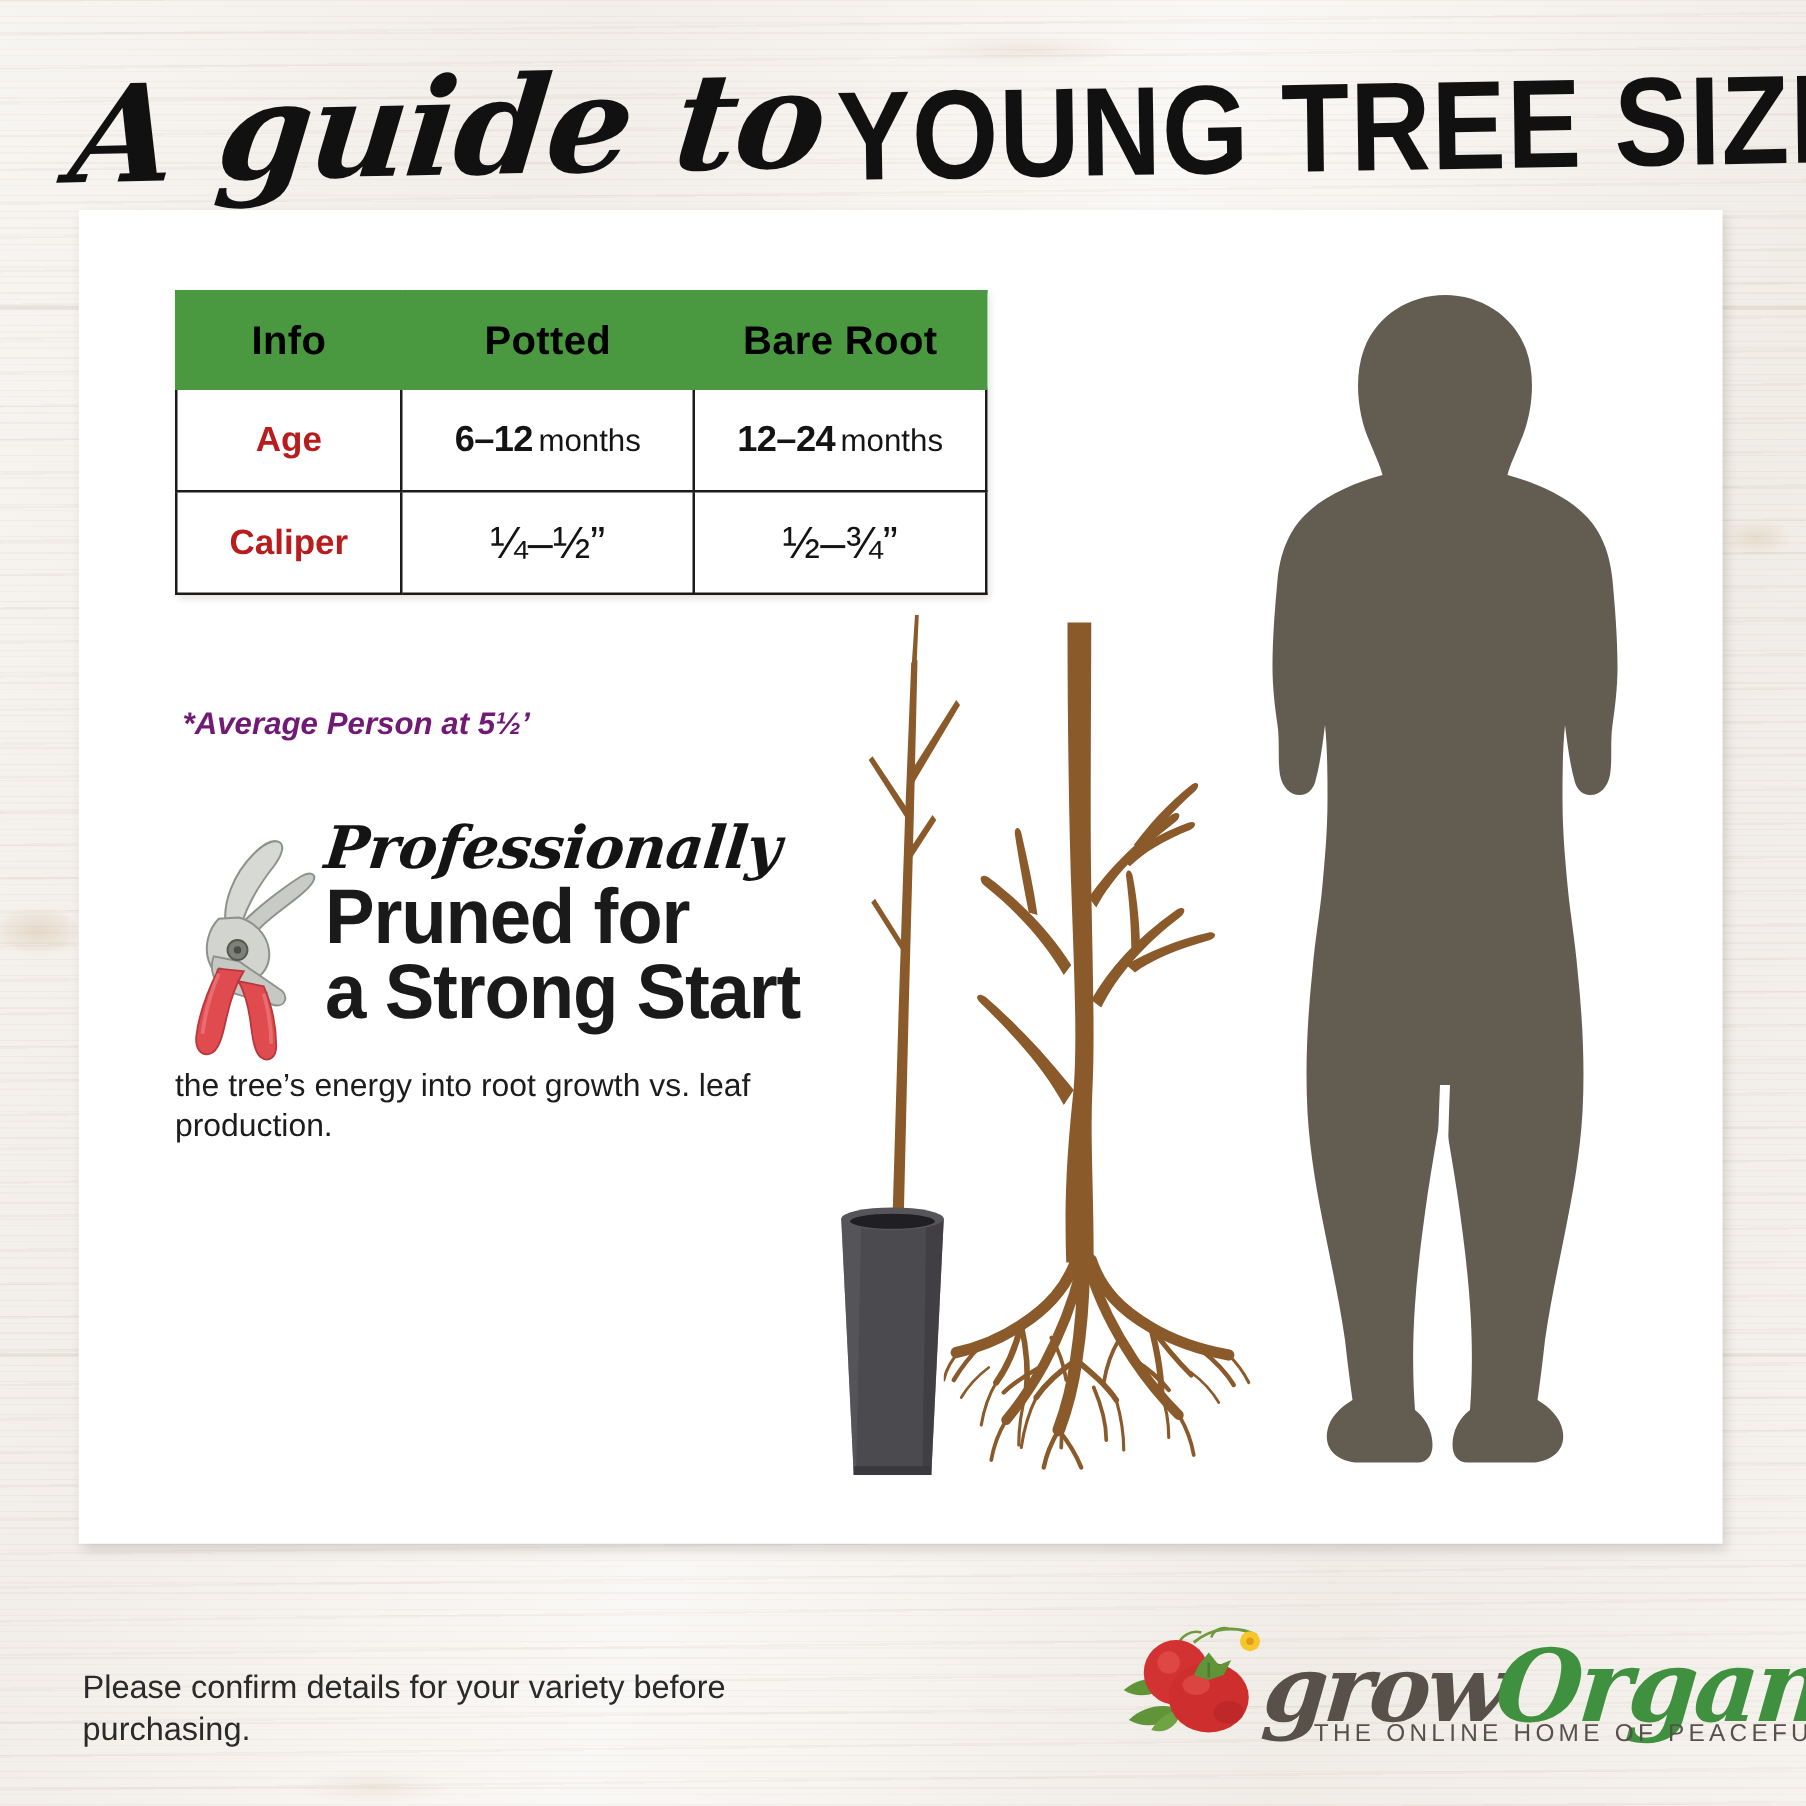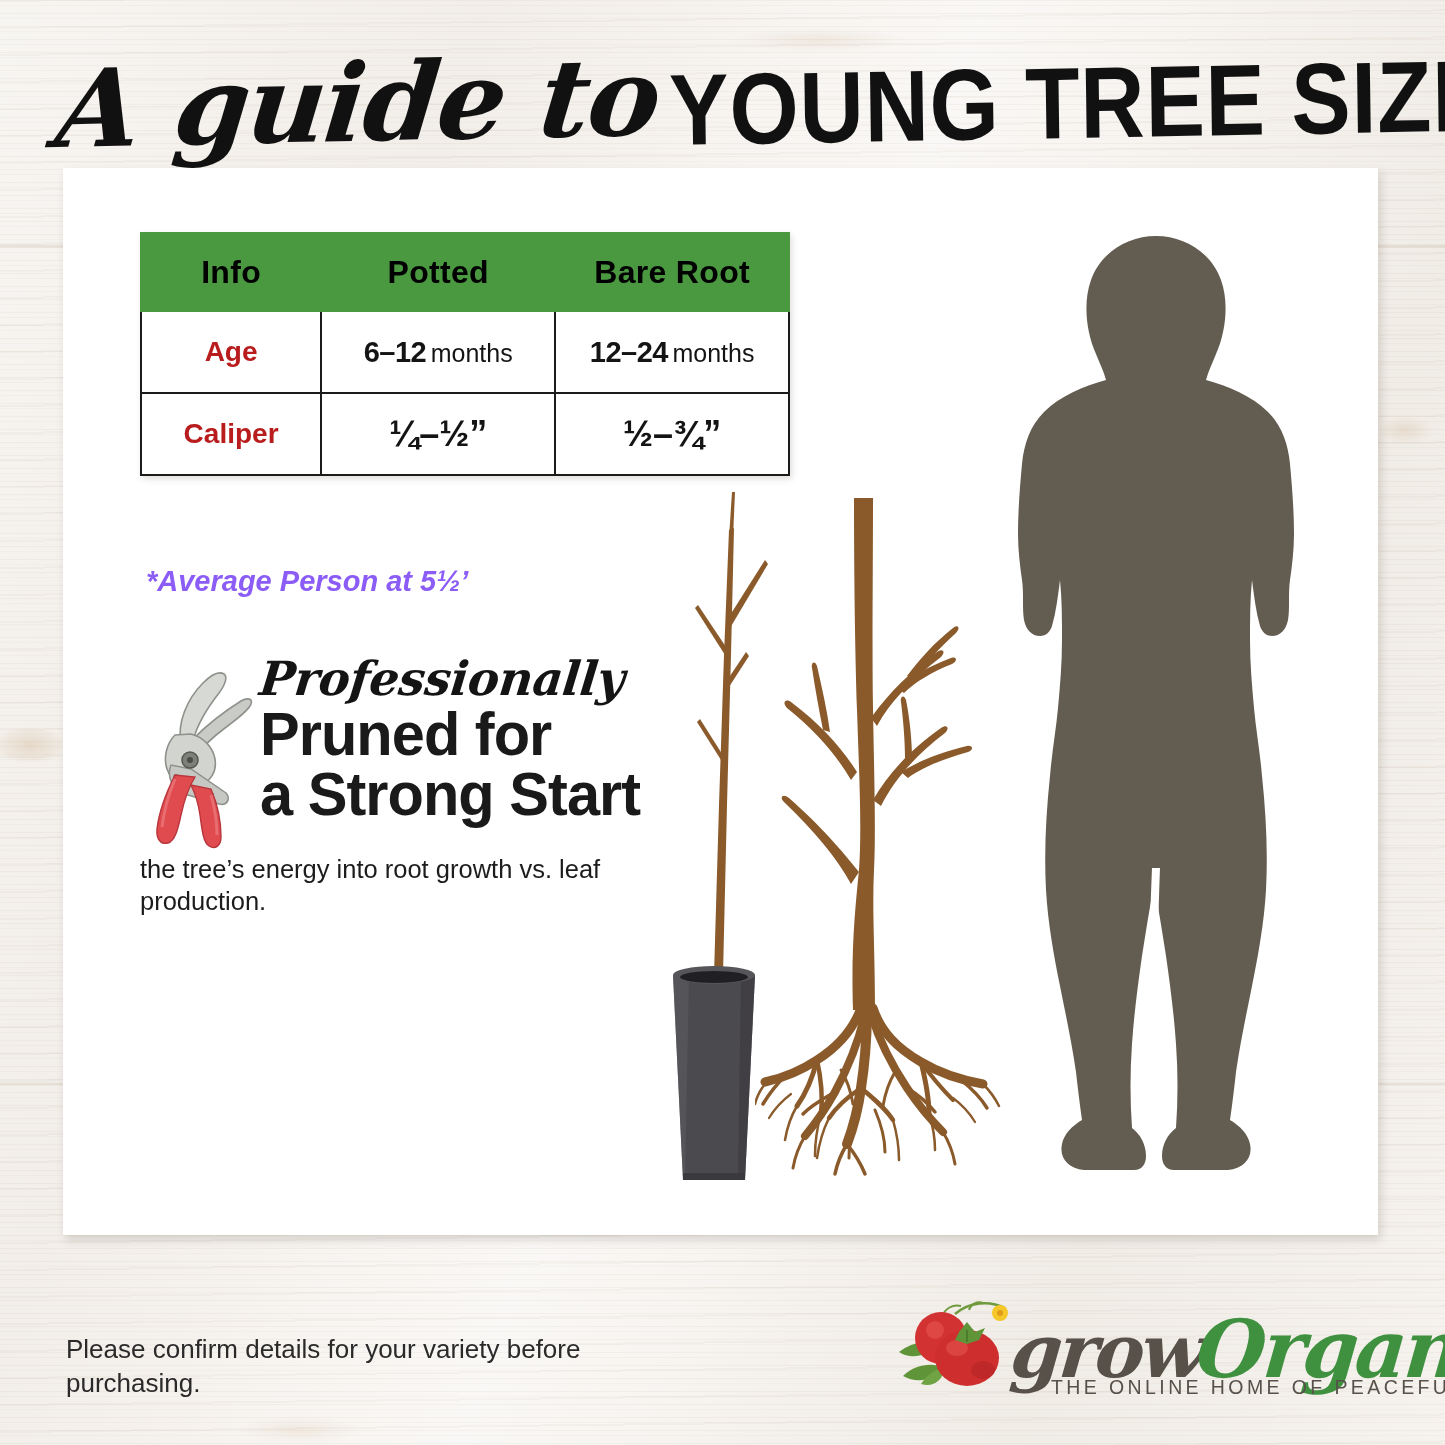--- a/index.html
+++ b/index.html
@@ -87,28 +87,28 @@
   }
   #table tbody tr{height:82px;}
   #table tbody tr.alt td{background:#efefeb;}
   #table tbody td.label{
     font-weight:700;font-size:28px;color:#b91c1c;width:180px;
   }
   #table tbody td.val{font-weight:700;color:#141414;}
   .big{font-size:29px;font-weight:700;letter-spacing:-.5px;}
   .sm{font-size:25px;font-weight:400;letter-spacing:0;}
   .it{font-style:italic;font-size:30px;font-weight:700;}
-  .frac{font-size:36px;font-weight:700;}
+  .frac{font-size:36px;font-weight:400;}
   #table tbody td.val.c2{width:235px;}
   #table tbody td.val.c3{width:235px;}
 
   
   #avgnote{
     position:absolute;left:146px;top:565px;
-    font-size:29px;font-weight:700;font-style:italic;color:#8b5cf6;
+    font-size:25px;font-weight:700;font-style:italic;color:#701a75;
   }
 
   
   #prune{position:absolute;left:140px;top:655px;width:540px;}
   #pruner-icon{position:absolute;left:5px;top:10px;width:110px;height:185px;}
   #prune-text{position:absolute;left:120px;top:0;width:420px;}
   #prune-script{
     font-family:"DejaVu Serif", serif;
     font-style:italic;font-weight:700;font-size:47px;color:#141414;
     letter-spacing:-.5px;line-height:1;

